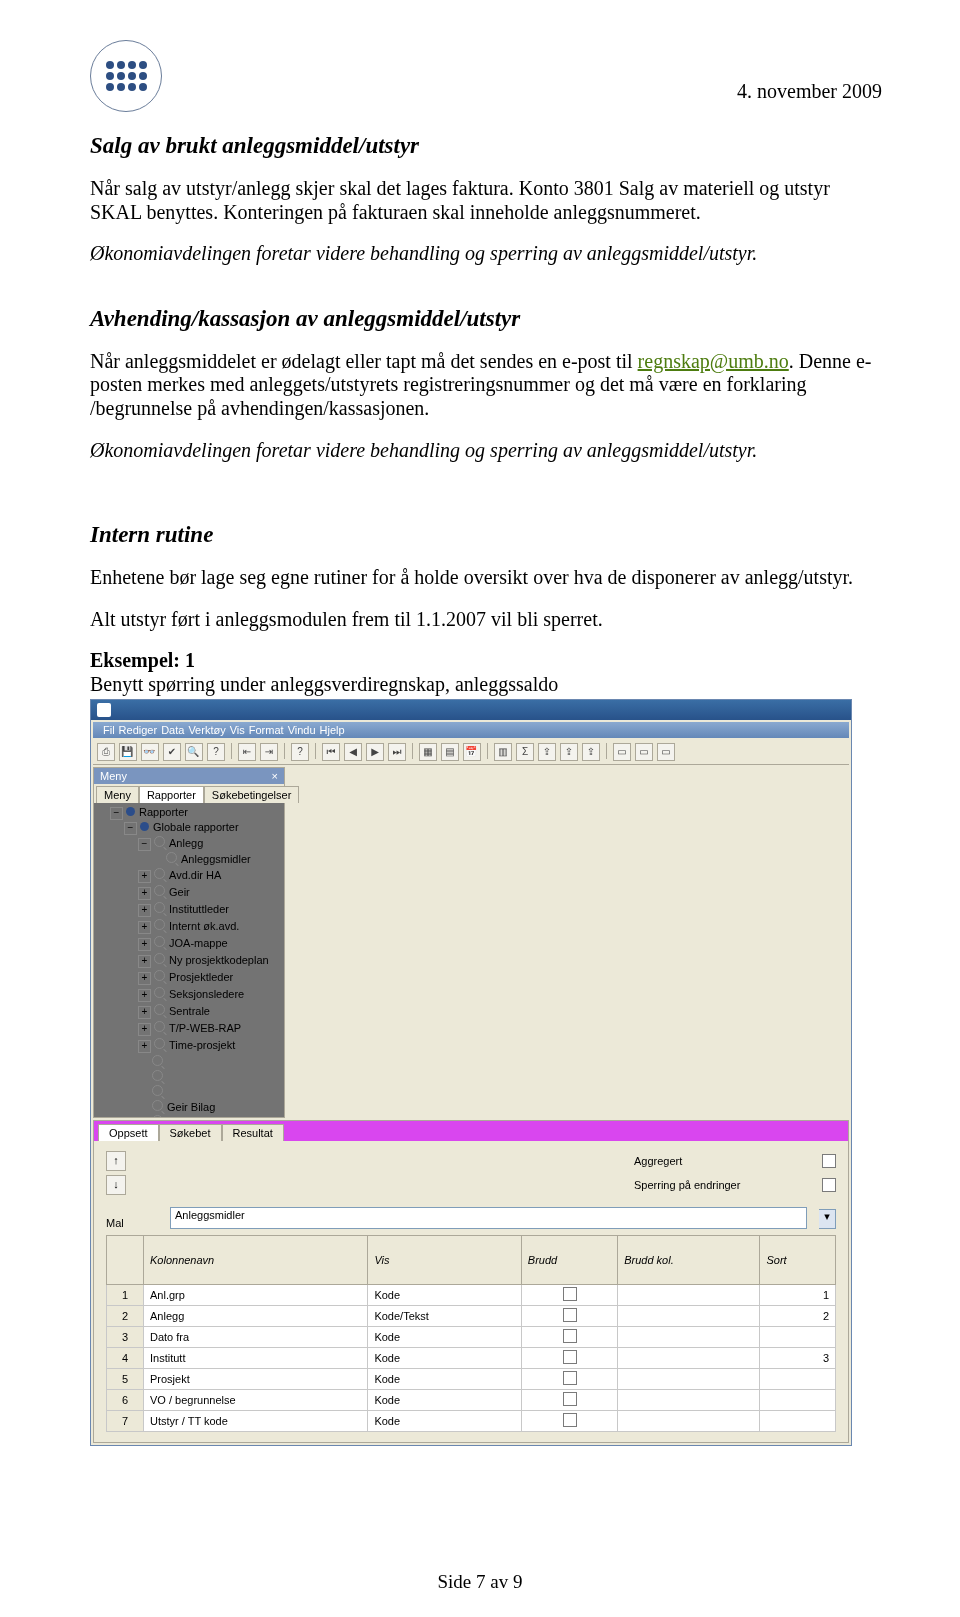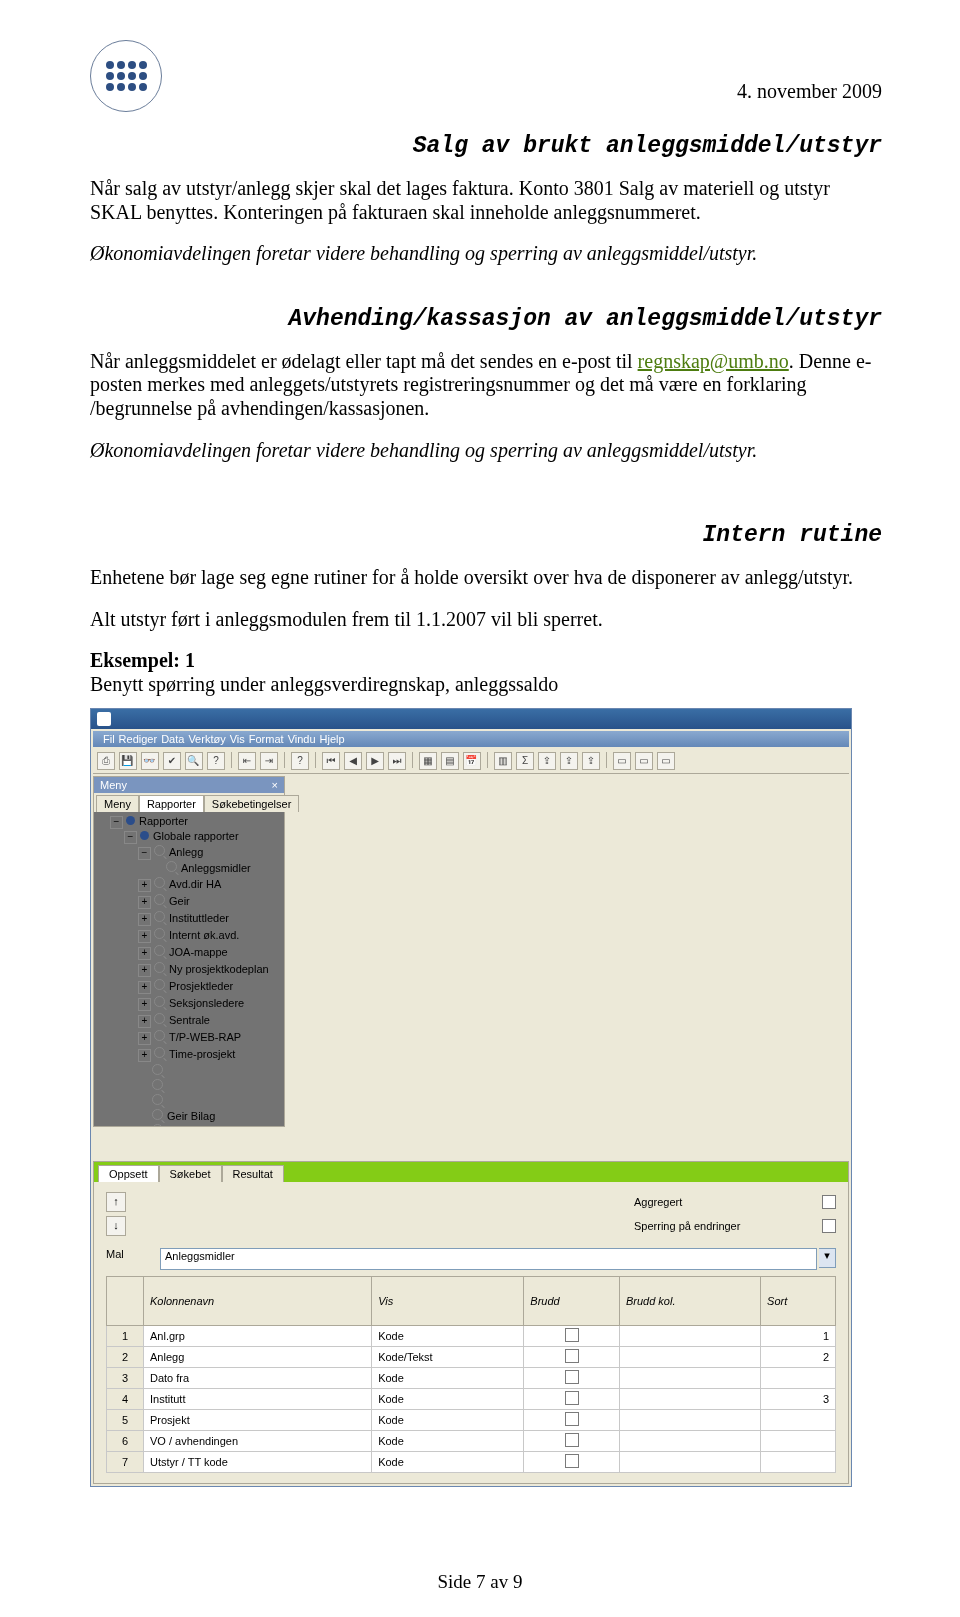--- a/index.html
+++ b/index.html
@@ -40,26 +40,25 @@
     width: 8px; height: 8px;
     background: #2d4e82;
     border-radius: 50%;
   }
   .date {
     text-align: right;
     font-size: 20px;
     margin-top: -30px;
   }
   h2.sec {
-    font-family: Liberation Mono, monospace;
+    font-family: Liberation Serif, serif;
     font-style: italic;
     font-weight: bold;
     font-size: 23px;
     margin: 30px 0 18px 0;
-    text-align: right;
   }
   p {
     font-size: 20px;
     line-height: 1.18;
     margin: 0 0 18px 0;
   }
   .italic {
     font-style: italic;
   }
   .bold {
@@ -176,44 +175,43 @@
     overflow: hidden;
   }
   .tree ul { list-style: none; margin:0; padding-left: 14px; }
   .tree li { white-space: nowrap; padding: 1px 0; }
   .tree .exp { display:inline-block; width:11px; height:11px; border:1px solid #888; text-align:center; line-height:9px; font-size:10px; margin-right:3px; }
   .tree .bullet-blue { display:inline-block; width:9px; height:9px; background:#2b4d8a; border-radius:50%; margin-right:4px; }
   .tree .bullet-mag { display:inline-block; width:9px; height:9px; border:1px solid #888; border-radius:50%; margin-right:4px; position:relative; }
   .tree .bullet-mag:after{ content:""; position:absolute; right:-3px; bottom:-3px; width:4px; height:1px; background:#888; transform:rotate(45deg);}
   .main {
     flex: 1;
-    background: #84cc16;
+    background: #d946ef;
     border: 1px solid #aca899;
-    margin-top: 32px;
   }
   .main-tabs {
     display:flex; gap:0; padding: 3px 4px 0;
   }
   .m-tab {
     padding: 2px 10px;
     border:1px solid #aca899;
     border-bottom:none;
     background:#ece9d8;
     font-size:11px;
   }
   .m-tab.active { background:#fff; }
   .form {
     padding: 10px 12px;
     background:#ece9d8;
   }
   .form-row { display:flex; align-items:center; gap:8px; margin-bottom:4px; }
   .arrow-btn { width:18px; height:18px; border:1px solid #aca899; background:#f4f3ee; text-align:center; line-height:16px; font-size:11px; }
   .form-label-right { margin-left:auto; width:180px; }
   .chk { width:12px; height:12px; border:1px solid #7a7a7a; background:#fff; display:inline-block; }
-  .mal-row { display:flex; align-items:flex-start; gap:2px; margin-top:12px; margin-bottom:6px;}
+  .mal-row { display:flex; align-items:flex-end; gap:12px; margin-top:12px; margin-bottom:6px;}
   .mal-input { border:1px solid #7f9db9; background:#fff; height:18px; flex:1; padding:1px 4px; font-size:11px; }
   .drop-btn { width:16px;height:18px;border:1px solid #7f9db9;border-left:none;background:#dce5f1;text-align:center; }
   table.cols {
     width:100%; border-collapse:collapse; background:#fff; font-size:11px;
   }
   table.cols th { background:#ece9d8; border:1px solid #aca899; padding:18px 6px; font-weight:normal; text-align:left;font-style:italic;}
   table.cols td { border:1px solid #c8c8c8; padding:2px 6px; }
   table.cols td.num { background:#ece9d8; text-align:center; width:24px;}
   .sort-r { text-align:right; }
 </style>
@@ -247,21 +245,21 @@
 
   <h2 class="sec" style="margin-top:40px">Avhending/kassasjon av anleggsmiddel/utstyr</h2>
   <p>
     <span>Når anleggsmiddelet er ødelagt eller tapt må det sendes en e-post til </span><a class="link">regnskap@umb.no</a><span>. Denne e-posten merkes med anleggets/utstyrets registreringsnummer og det må være en forklaring /begrunnelse på avhendingen/kassasjonen.</span>
   </p>
   <p class="italic">Økonomiavdelingen foretar videre behandling og sperring av anleggsmiddel/utstyr.</p>
 
   <h2 class="sec" style="margin-top:60px">Intern rutine</h2>
   <p>Enhetene bør lage seg egne rutiner for å holde oversikt over hva de disponerer av anlegg/utstyr.</p>
   <p>Alt utstyr ført i anleggsmodulen frem til 1.1.2007 vil bli sperret.</p>
-  <p style="margin-bottom:11px">
+  <p style="margin-bottom:2px">
     <span class="bold">Eksempel: 1</span><br>
     <span>Benytt spørring under anleggsverdiregnskap, anleggssaldo</span>
   </p>
 
   <div class="agresso-window">
     <div class="agresso-title">
       <span class="icon"></span>
     </div>
     <div class="inner-title">
       <span class="icon" style="background:#2b4d8a"></span>
@@ -421,21 +419,21 @@
                 <tr>
                   <td class="num">5</td>
                   <td>Prosjekt</td>
                   <td>Kode</td>
                   <td style="text-align:center"><span class="chk"></span></td>
                   <td></td>
                   <td class="sort-r"></td>
                 </tr>
                 <tr>
                   <td class="num">6</td>
-                  <td>VO / avhendingen</td>
+                  <td>VO / begrunnelse</td>
                   <td>Kode</td>
                   <td style="text-align:center"><span class="chk"></span></td>
                   <td></td>
                   <td class="sort-r"></td>
                 </tr>
                 <tr>
                   <td class="num">7</td>
                   <td>Utstyr / TT kode</td>
                   <td>Kode</td>
                   <td style="text-align:center"><span class="chk"></span></td>

